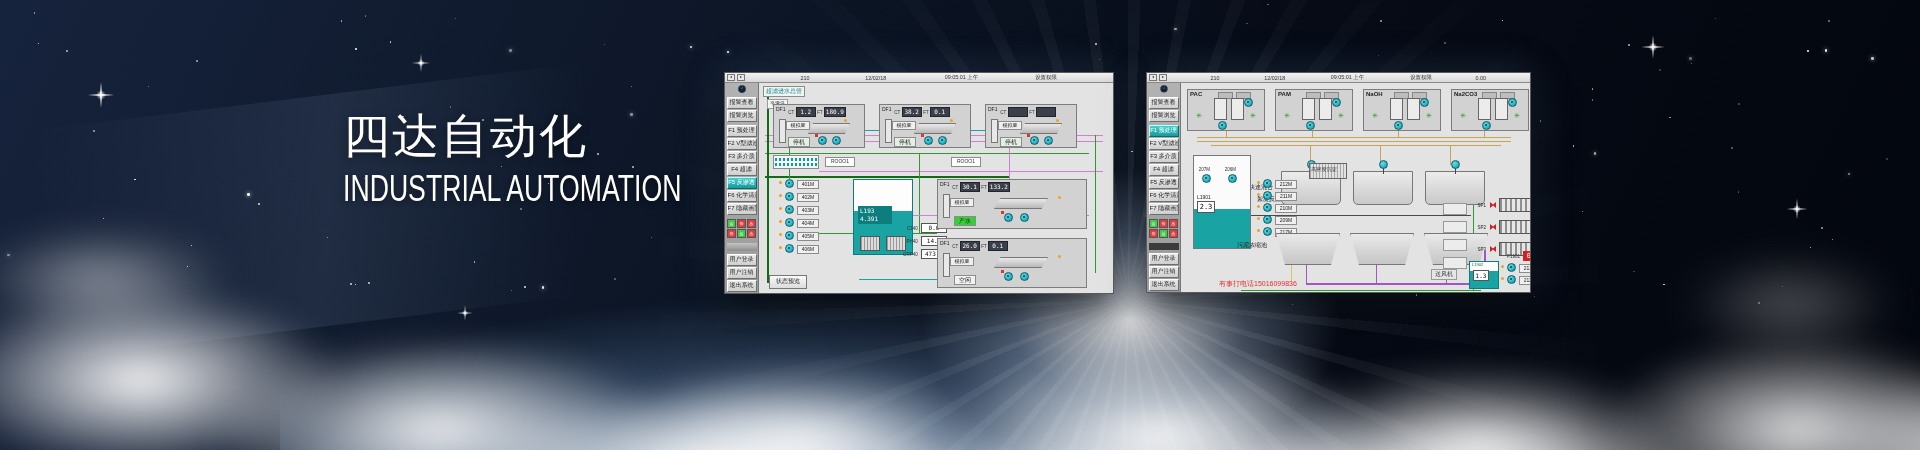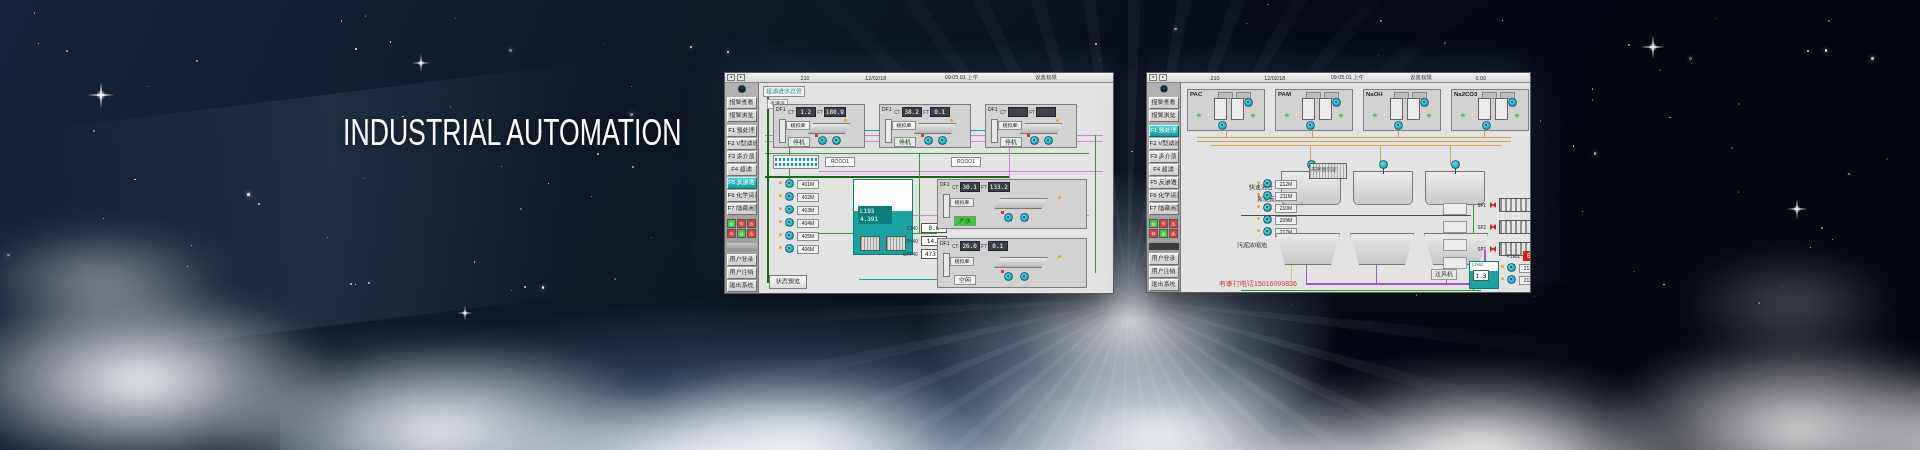--- a/index.html
+++ b/index.html
@@ -336,20 +336,21 @@
   <div class="sparkle sp6">
       <i class="h"></i>
       <i class="v"></i>
     </div>
   <div class="streak"></div>
   <div class="rays"></div>
   <div class="earthglow"></div>
   <div class="burst"></div>
 
   <div class="titleblock">
+    <div class="title-cn">四达自动化</div>
     <div class="title-en">INDUSTRIAL AUTOMATION</div>
   </div>
 
   <div class="hmi hmi-left">
     <div class="titlebar">
       <span class="wctrl">◂</span>
       <span class="wctrl">▸</span>
       <div class="tb-items">
 
       <span class="tb-item">210</span>
@@ -733,20 +734,28 @@
         <div class="basinrow">
           <div class="basin"></div>
           <div class="basin"></div>
           <div class="basin"></div>
         </div>
         <div class="sedbox"></div>
         <span class="flabel" style="left:128px;top:82px;color:#333;transform:scale(.85);">高密度沉淀</span>
         <span class="flabel" style="left:68px;top:100px;">快速混合</span>
         <span class="flabel" style="left:76px;top:112px;">絮凝反应</span>
 
+        <div class="ltank">
+          <span class="agit a1">207M</span>
+          <span class="agit a2">206M</span>
+          <span class="pump pa1"></span>
+          <span class="pump pa2"></span>
+          <span class="lbl">L1901</span>
+          <span class="val">2.3</span>
+        </div>
 
         <div class="rpumpcol">
 
         <div class="prow">
             <span class="odot"></span>
             <span class="pump"></span>
             <span class="chip">212M</span>
           </div>
             <div class="prow">
             <span class="odot"></span>

